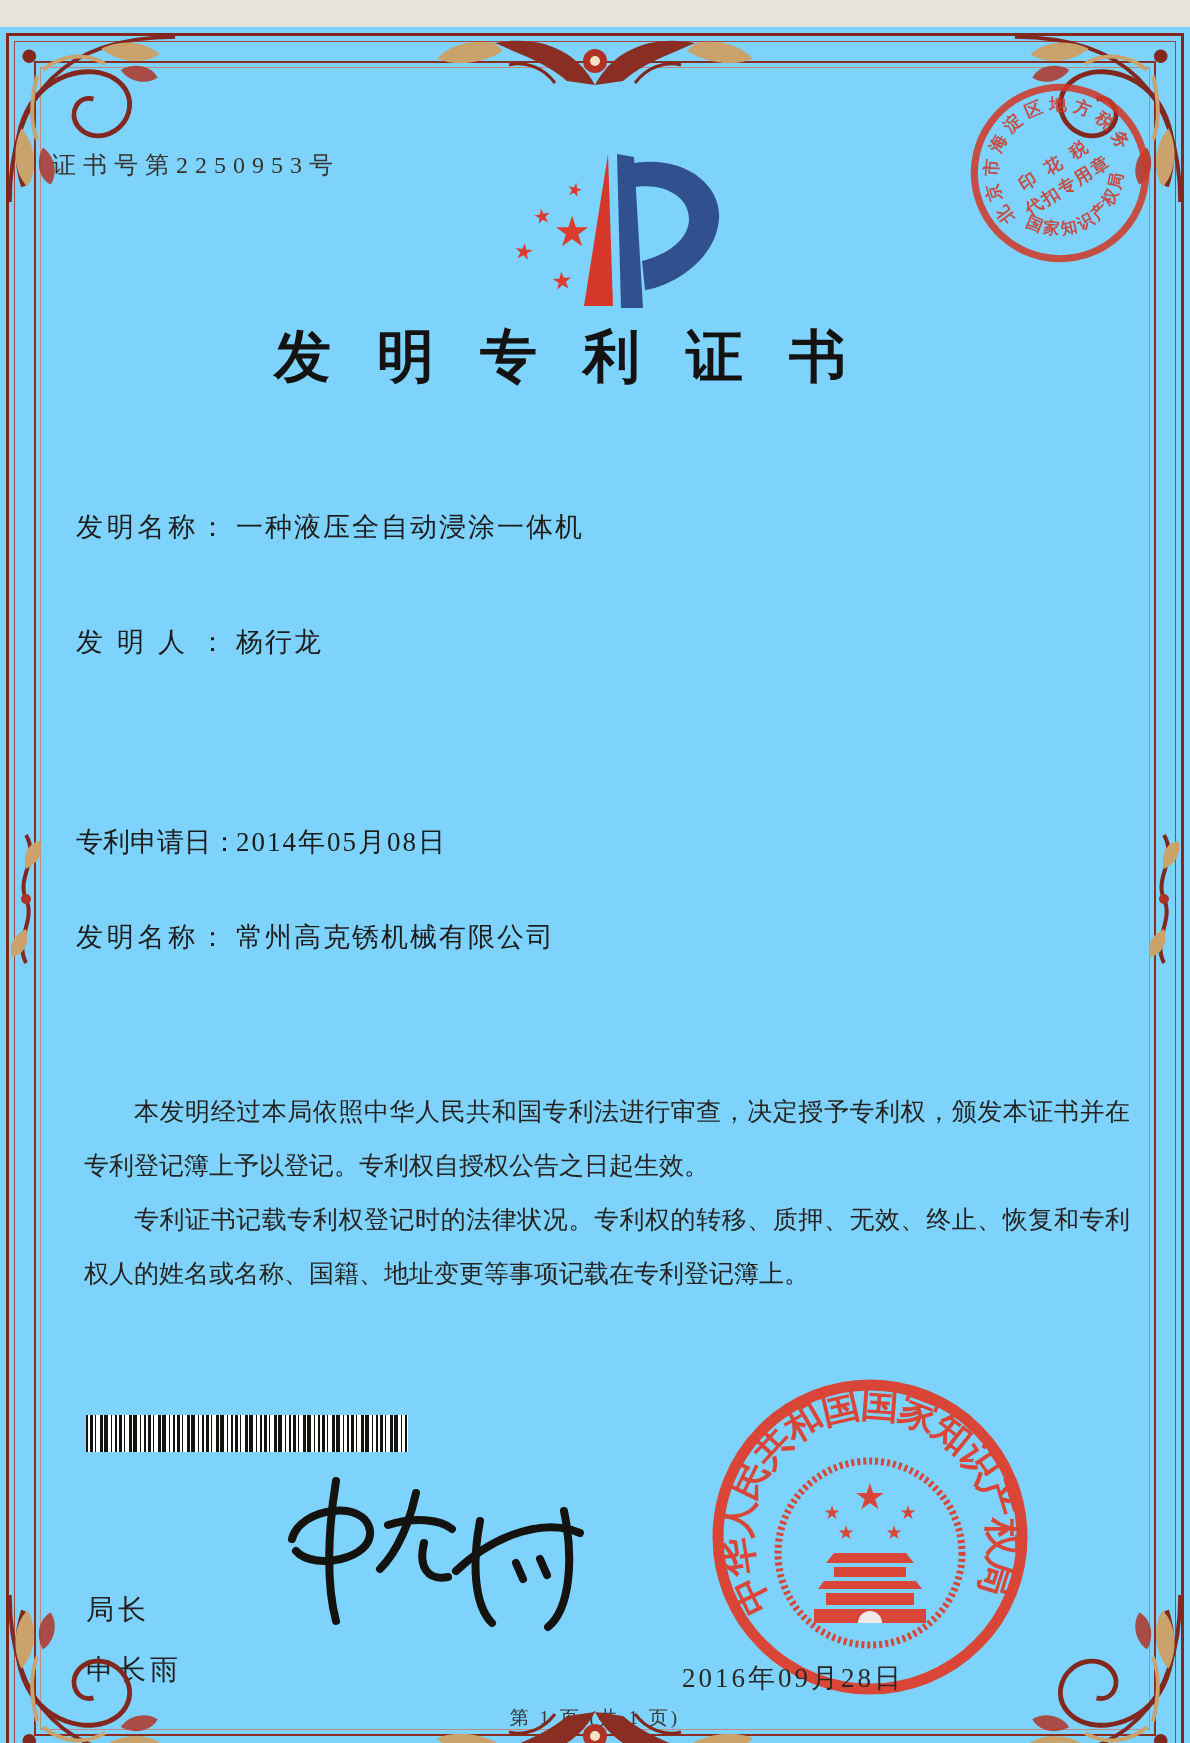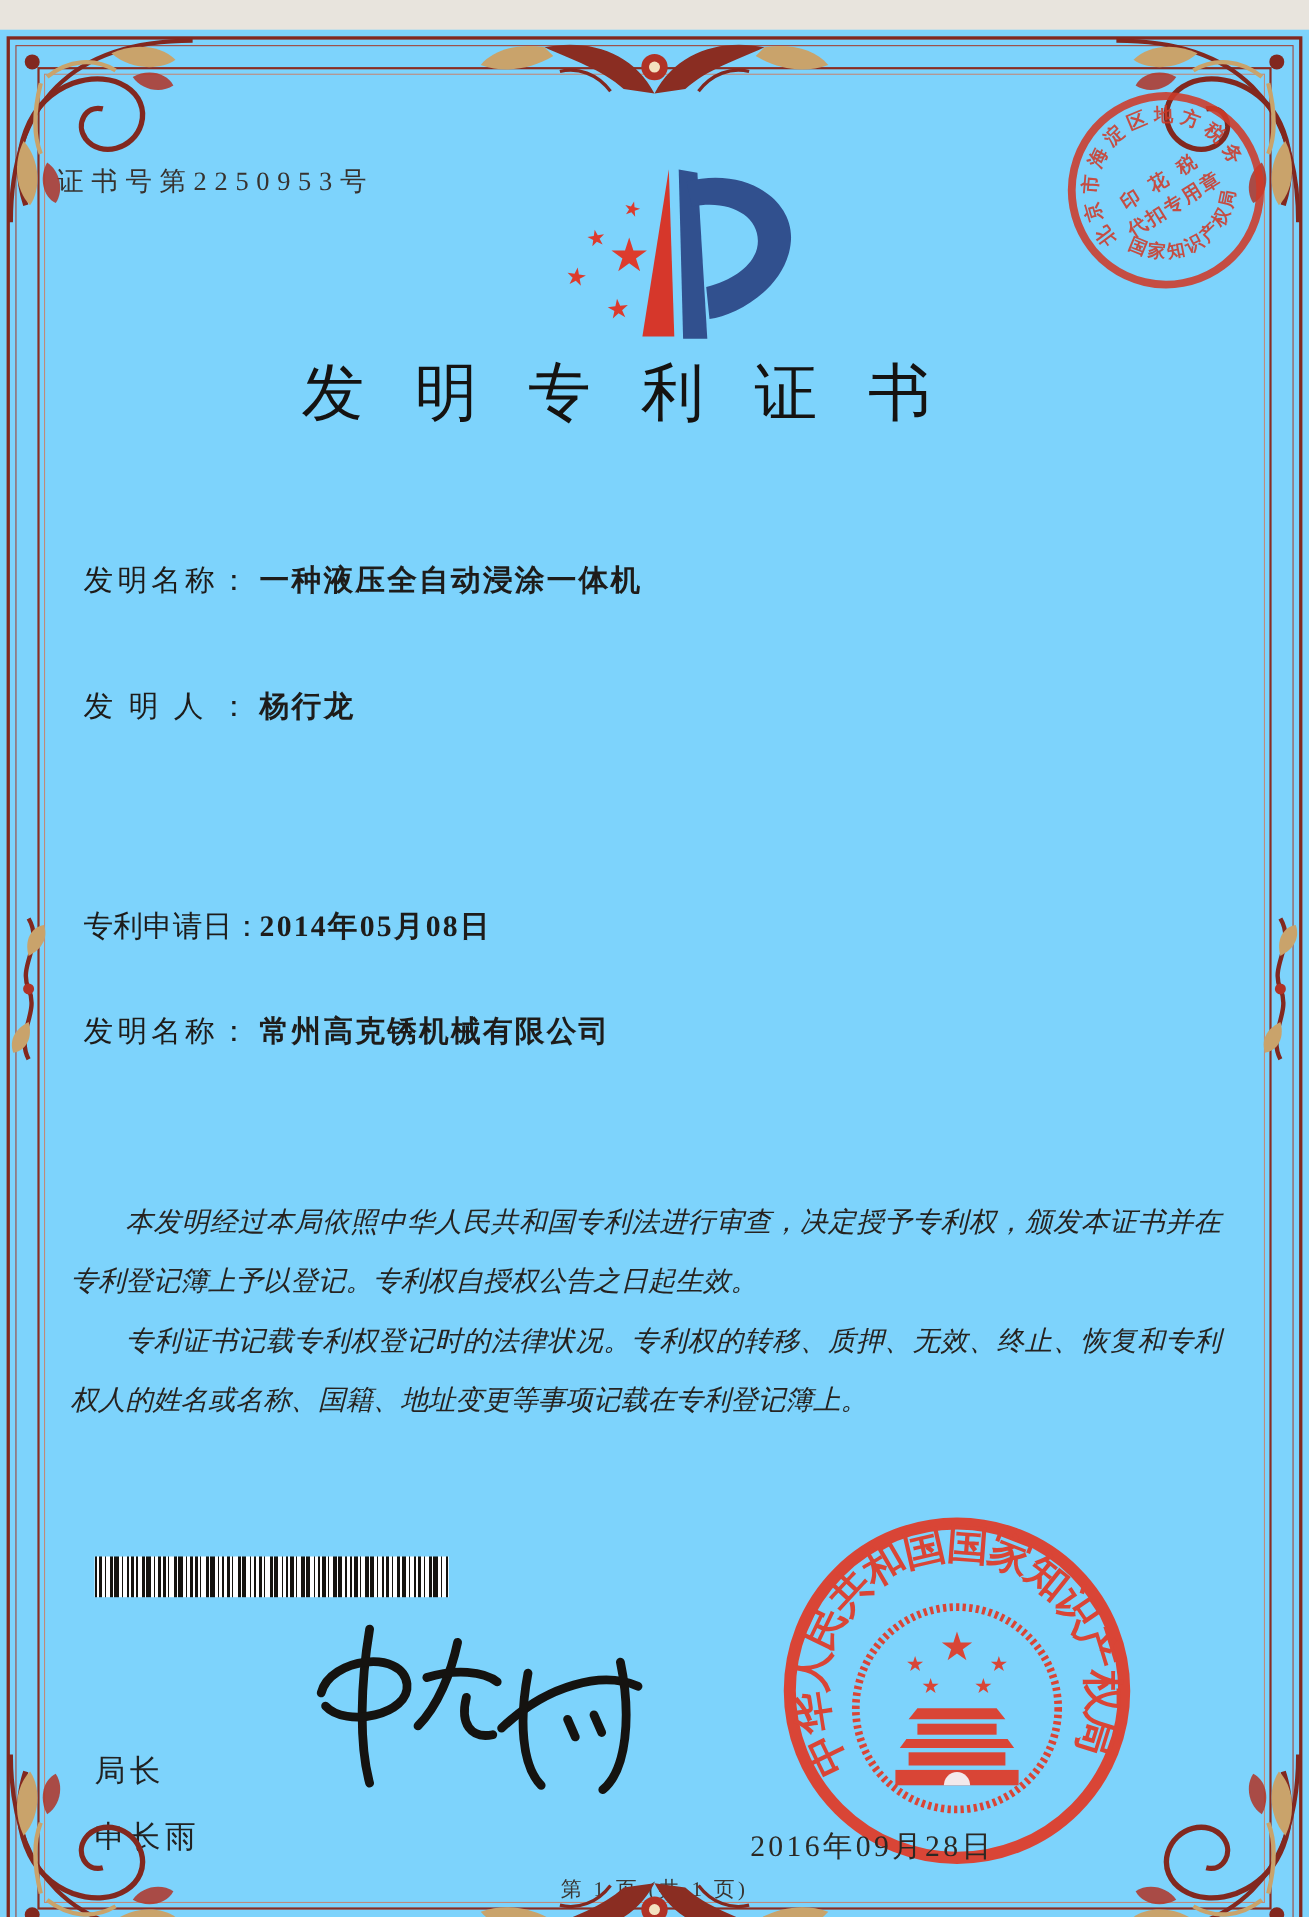--- a/index.html
+++ b/index.html
@@ -25,30 +25,30 @@
   .crest.bottom{bottom:0; transform:translateX(-50%) scaleY(-1);}
   .side-orn{position:absolute; top:50%; width:40px; height:140px; transform:translateY(-50%); z-index:2;}
   .side-orn.left{left:6px;}
   .side-orn.right{right:6px;}
   
   .cert-no{position:absolute; left:52px; top:122px; font-size:24px; letter-spacing:7px; color:#37322e;}
   .tax-stamp{position:absolute; left:958px; top:44px; width:204px; height:204px; z-index:5; opacity:.88;}
   .logo{position:absolute; left:432px; top:94px; width:290px; height:215px;}
   .doc-title{
     position:absolute; left:0; top:292px; width:1120px; text-align:center;
-    font-size:57px; font-weight:normal; letter-spacing:46px; text-indent:46px; color:#151311;
+    font-size:57px; font-weight:bold; letter-spacing:46px; text-indent:46px; color:#151311;
   }
   
   .field{position:absolute; left:76px; width:1050px; font-size:27px; white-space:nowrap;}
   .field .lab{display:inline-block; width:150px; text-align:justify; text-align-last:justify; vertical-align:bottom;}
-  .field .val{margin-left:10px; letter-spacing:2px;font-weight:bold;}
+  .field .val{margin-left:10px; letter-spacing:2px;}
   .f0{top:482px;} .f1{top:597px;} .f2{top:711px;}
   .f3{top:797px;} .f4{top:892px;} .f5{top:989px;}
   
-  .body-text{position:absolute; left:64px; top:1058px; width:1046px;font-style:italic;}
+  .body-text{position:absolute; left:84px; top:1058px; width:1046px;}
   .body-text p{
     margin:0; font-size:25px; line-height:54px; text-align:justify;
     text-indent:2em; color:#262320;
   }
   
   .barcode{
     position:absolute; left:86px; top:1388px; width:322px; height:37px;
     background:repeating-linear-gradient(90deg,
       #15130f 0 2px, #fff 2px 4px, #15130f 4px 7px, #fff 7px 9px,
       #15130f 9px 10px, #fff 10px 14px, #15130f 14px 17px, #fff 17px 18px,

